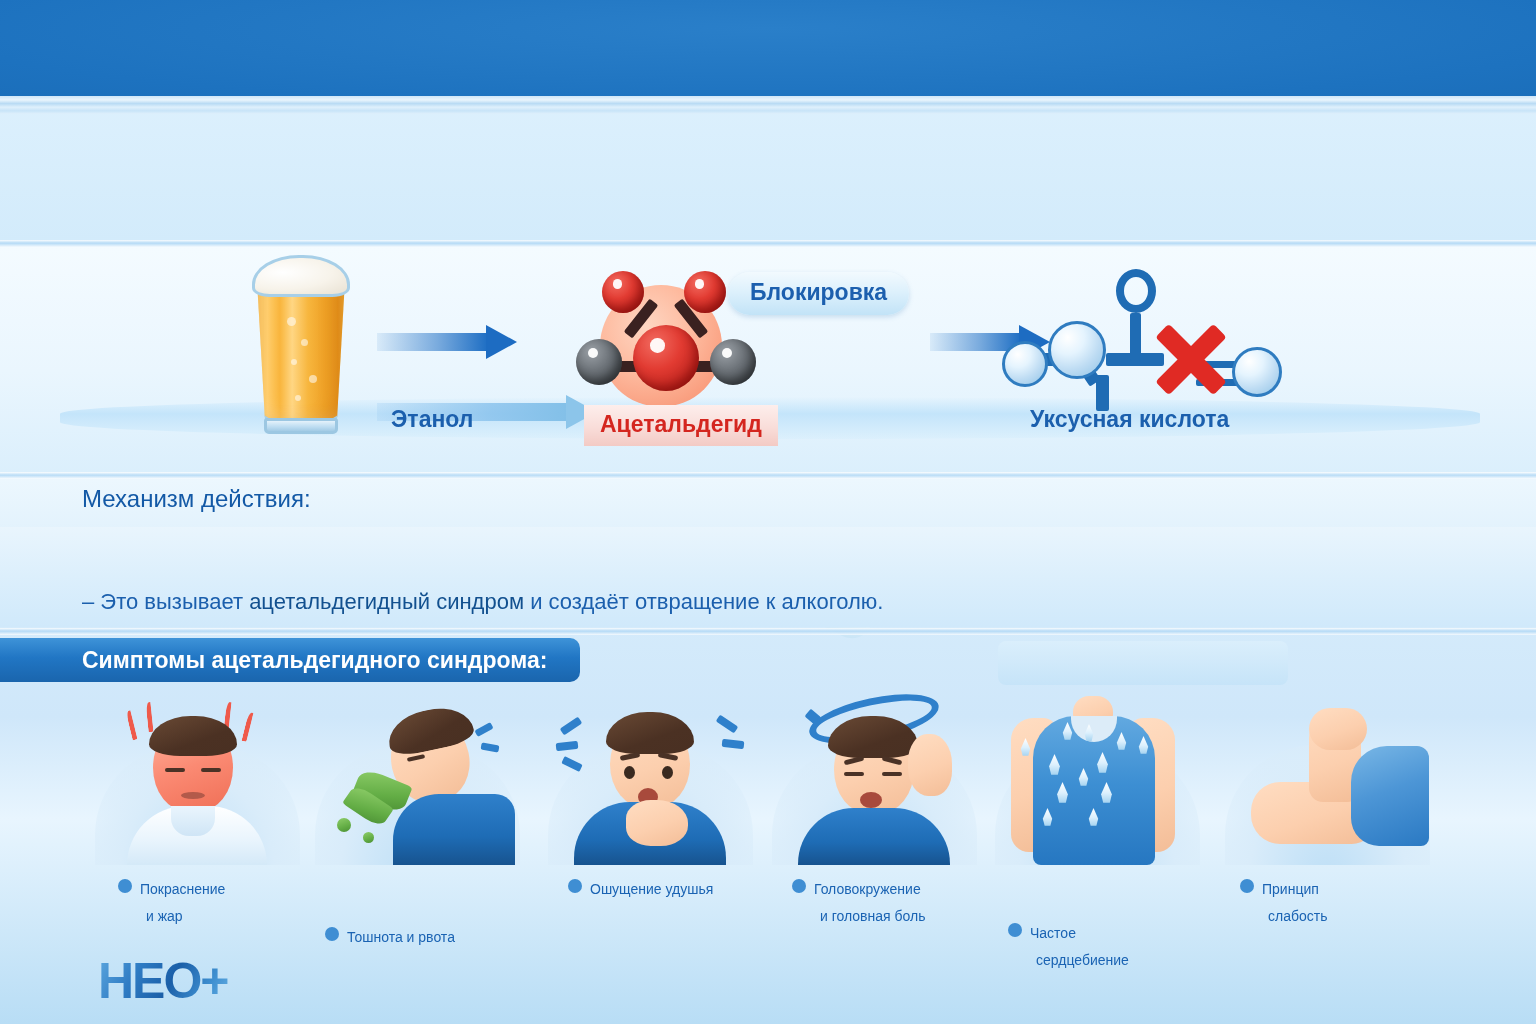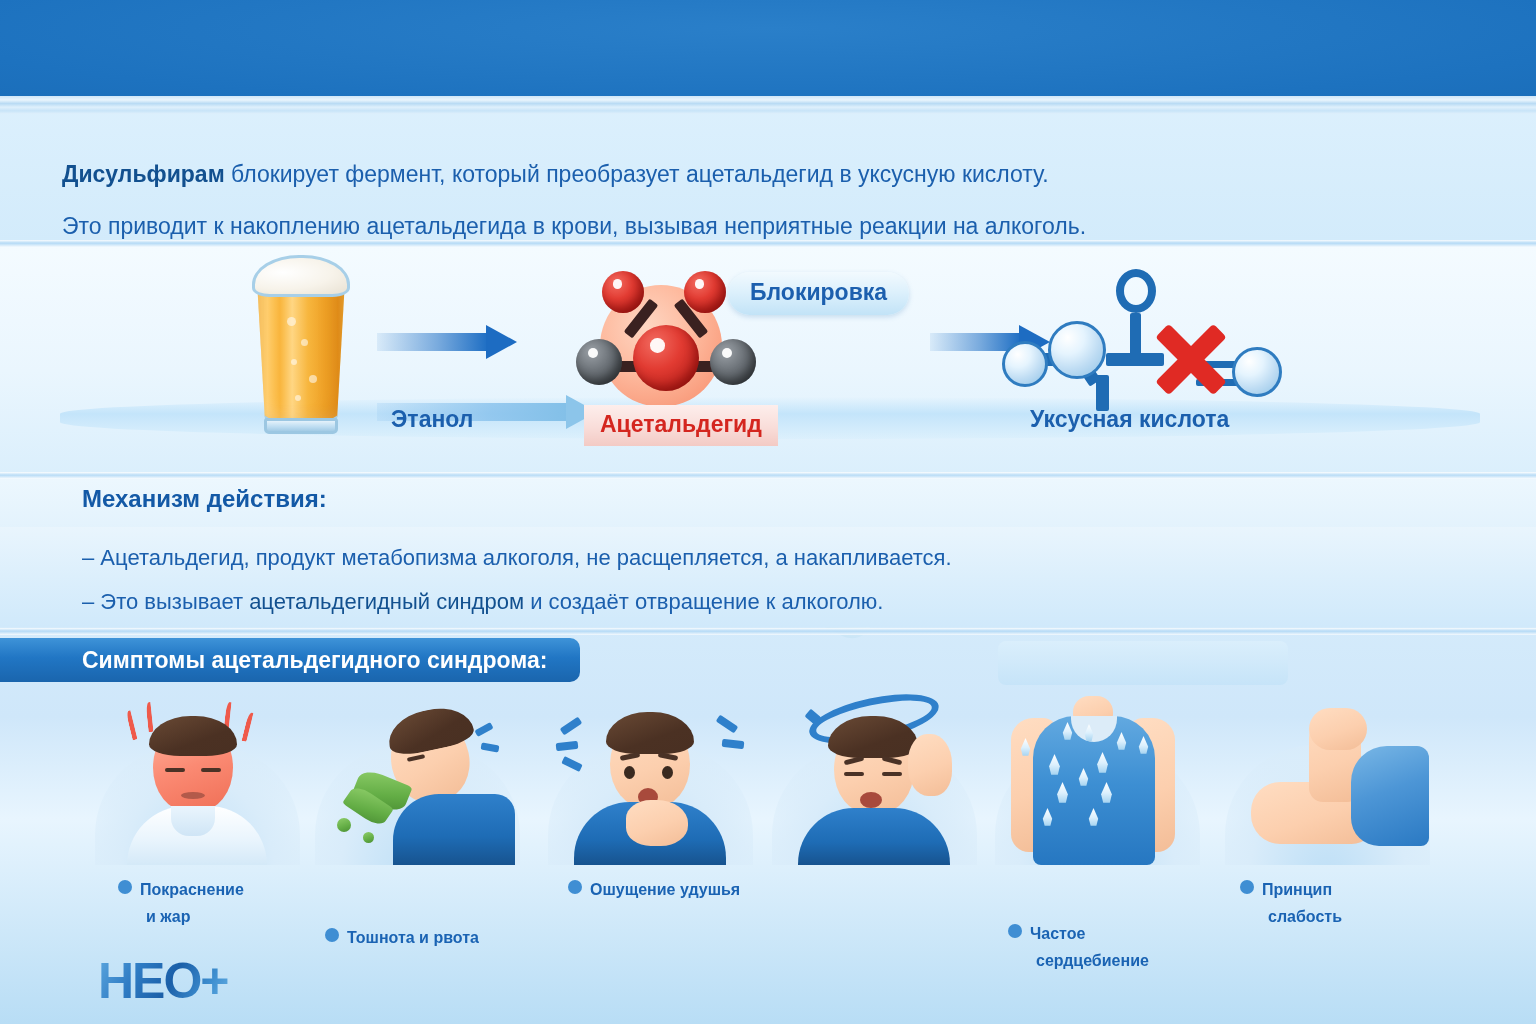--- a/index.html
+++ b/index.html
@@ -314,21 +314,21 @@
     width: 290px; height: 44px;
     background: linear-gradient(180deg, rgba(219,239,252,0.9) 0%, rgba(196,227,248,0.85) 100%);
     border-radius: 8px;
   }
 
   
   #mechanism-title {
     position: absolute;
     left: 82px; top: 485px;
     font-size: 24px;
-    font-weight: bold;
+    font-weight: normal;
     color: #1359a6;
   }
   #mech-panel {
     position: absolute;
     left: 0; top: 527px;
     width: 1536px; height: 100px;
     background: linear-gradient(180deg, #e9f5fd 0%, #dcefFc 50%, #d0e9fb 100%);
   }
   .mech-item {
     position: absolute;
@@ -437,22 +437,22 @@
   .drop {
     position: absolute;
     background: linear-gradient(180deg, #ffffff 0%, #dcf0fd 50%, #9fd0ef 100%);
     border-radius: 50% 50% 50% 50% / 62% 62% 38% 38%;
     clip-path: polygon(50% 0%, 86% 56%, 72% 94%, 28% 94%, 14% 56%);
   }
 
   
   .sym-label {
     position: absolute;
-    font-size: 16px;
-    font-weight: bold;
+    font-size: 14px;
+    font-weight: normal;
     color: #1a63b3;
     line-height: 27px;
   }
   .sym-label .dot {
     display: inline-block;
     width: 14px; height: 14px;
     margin-right: 8px;
     border-radius: 50%;
     background: #3f8ed3;
     vertical-align: 1px;
@@ -474,26 +474,20 @@
   }
 </style>
 </head>
 <body>
 
 <div id="page">
 
   <div id="header"></div>
   <div id="header-stripes"></div>
 
-  <div id="intro">
-    <div class="intro-line">
-      <b>Дисульфирам</b><span> блокирует фермент, который преобразует ацетальдегид в уксусную кислоту.</span>
-    </div>
-    <div class="intro-line">Это приводит к накоплению ацетальдегида в крови, вызывая неприятные реакции на алкоголь.</div>
-  </div>
 
   <div class="divider" style="top:240px"></div>
 
   <div id="reaction">
 
     <div id="water-splash"></div>
 
     <div id="beer">
       <div id="beer-glass">
         <div class="bub" style="left:30px;top:40px;width:9px;height:9px"></div>
@@ -571,23 +565,20 @@
 
   <div id="badge-block">Блокировка</div>
   <div class="r-label" id="label-ethanol">Этанол</div>
   <div class="r-label" id="label-acet">Ацетальдегид</div>
   <div class="r-label" id="label-acid">Уксусная кислота</div>
 
   <div class="divider" style="top:472px"></div>
 
   <div id="mechanism-title">Механизм действия:</div>
   <div id="mech-panel"></div>
-  <div class="mech-item" id="mech-1">
-    <span>– </span><span>Ацетальдегид, продукт метабопизма алкоголя, не расщепляется, а накапливается.</span>
-  </div>
   <div class="mech-item" id="mech-2">
     <span>– </span><span>Это вызывает </span><b>ацетальдегидный синдром</b><span> и создаёт отвращение к алкоголю.</span>
   </div>
 
   <div class="divider" style="top:628px"></div>
 
   <div id="symptoms-tab">
     <span>Симптомы ацетальдегидного синдрома:</span>
   </div>
 
@@ -688,20 +679,24 @@
   <div class="sym-label" style="left:118px;top:876px;width:190px">
     <span class="dot"></span><span>Покраснение</span>
     <span class="l2">и жар</span>
   </div>
   <div class="sym-label" style="left:325px;top:924px;width:210px">
     <span class="dot"></span><span>Тошнота и рвота</span>
   </div>
   <div class="sym-label" style="left:568px;top:876px;width:215px">
     <span class="dot"></span><span>Ошущение удушья</span>
   </div>
+  <div class="sym-label" style="left:792px;top:876px;width:200px">
+    <span class="dot"></span><span>Головокружение</span>
+    <span class="l2">и головная боль</span>
+  </div>
   <div class="sym-label" style="left:1008px;top:920px;width:200px">
     <span class="dot"></span><span>Частое</span>
     <span class="l2">сердцебиение</span>
   </div>
   <div class="sym-label" style="left:1240px;top:876px;width:190px">
     <span class="dot"></span><span>Принцип</span>
     <span class="l2">слабость</span>
   </div>
 
   <div id="logo">НЕО+</div>

